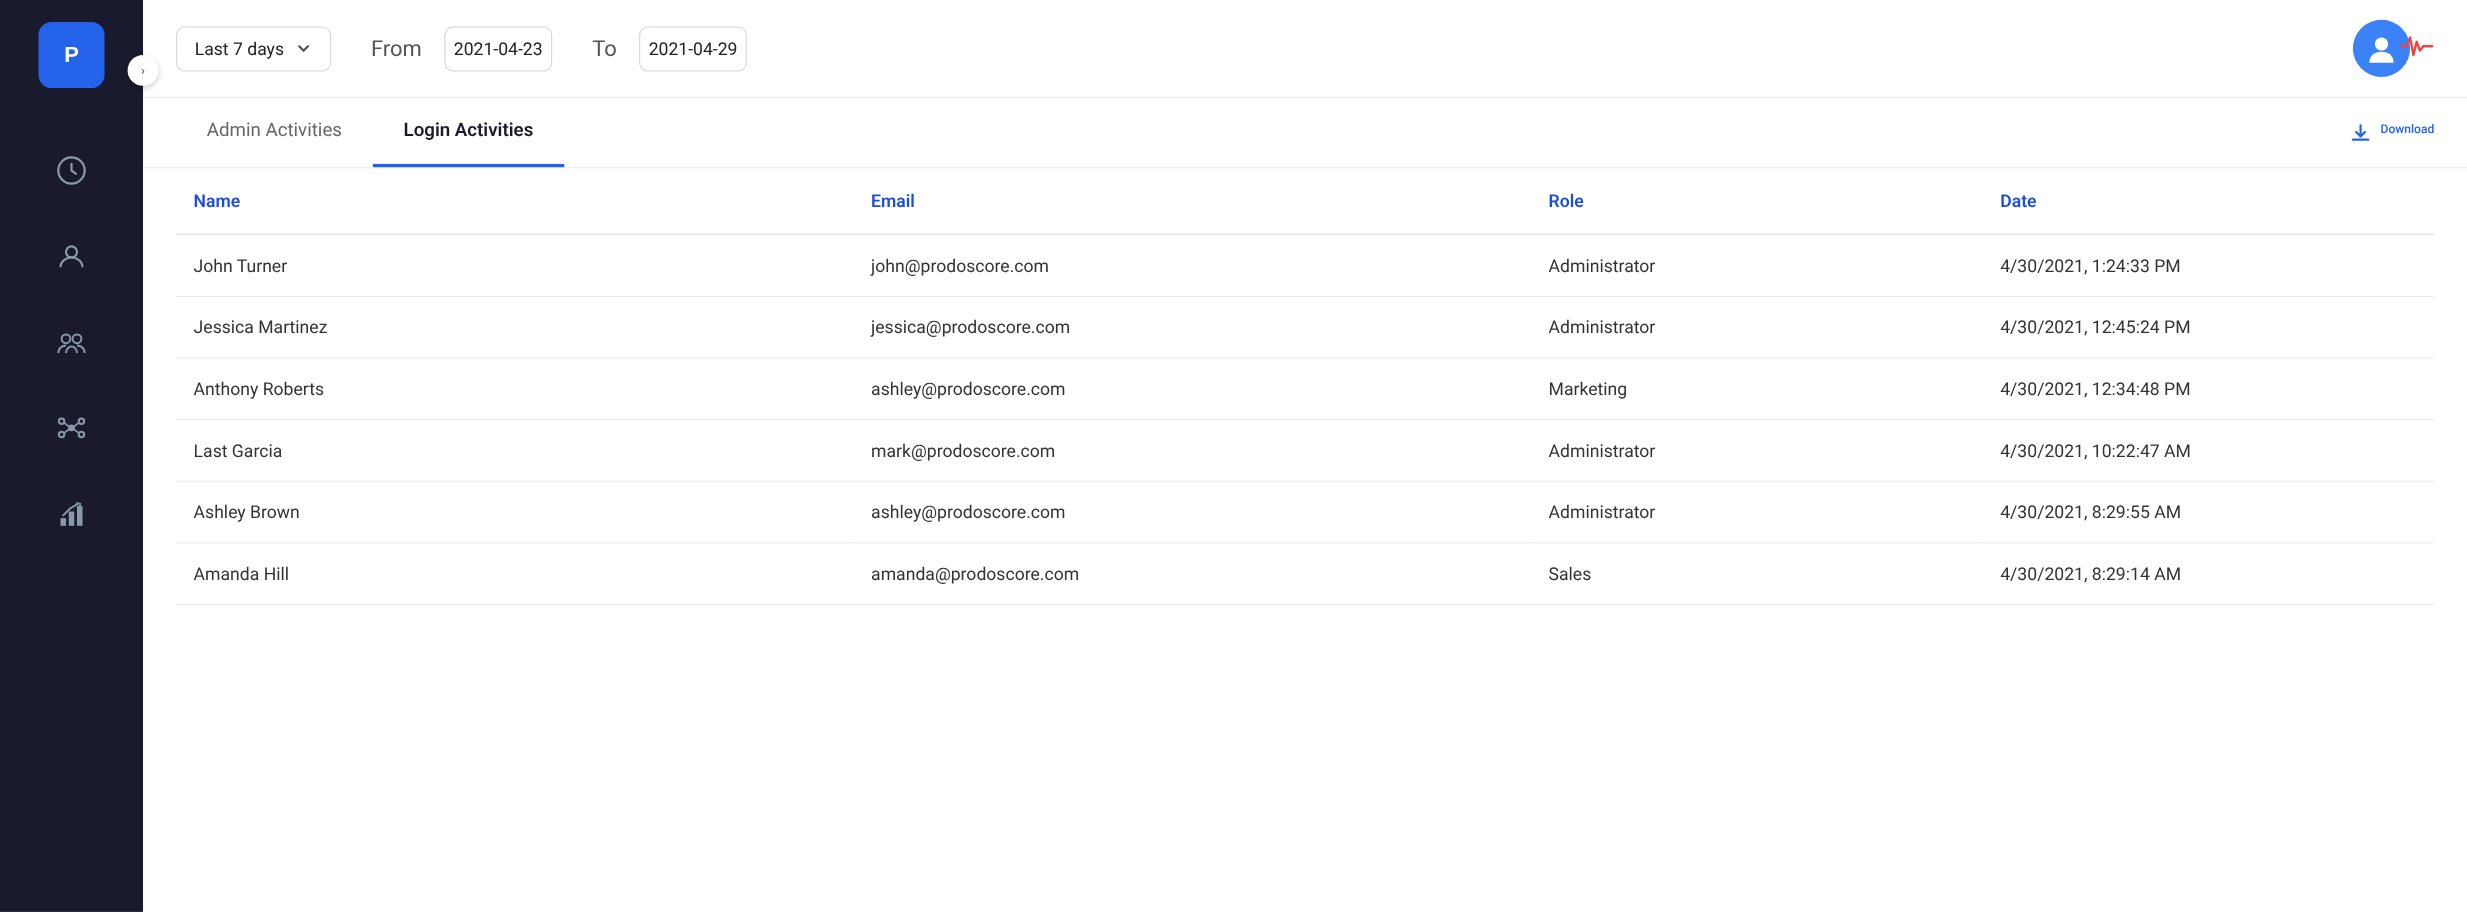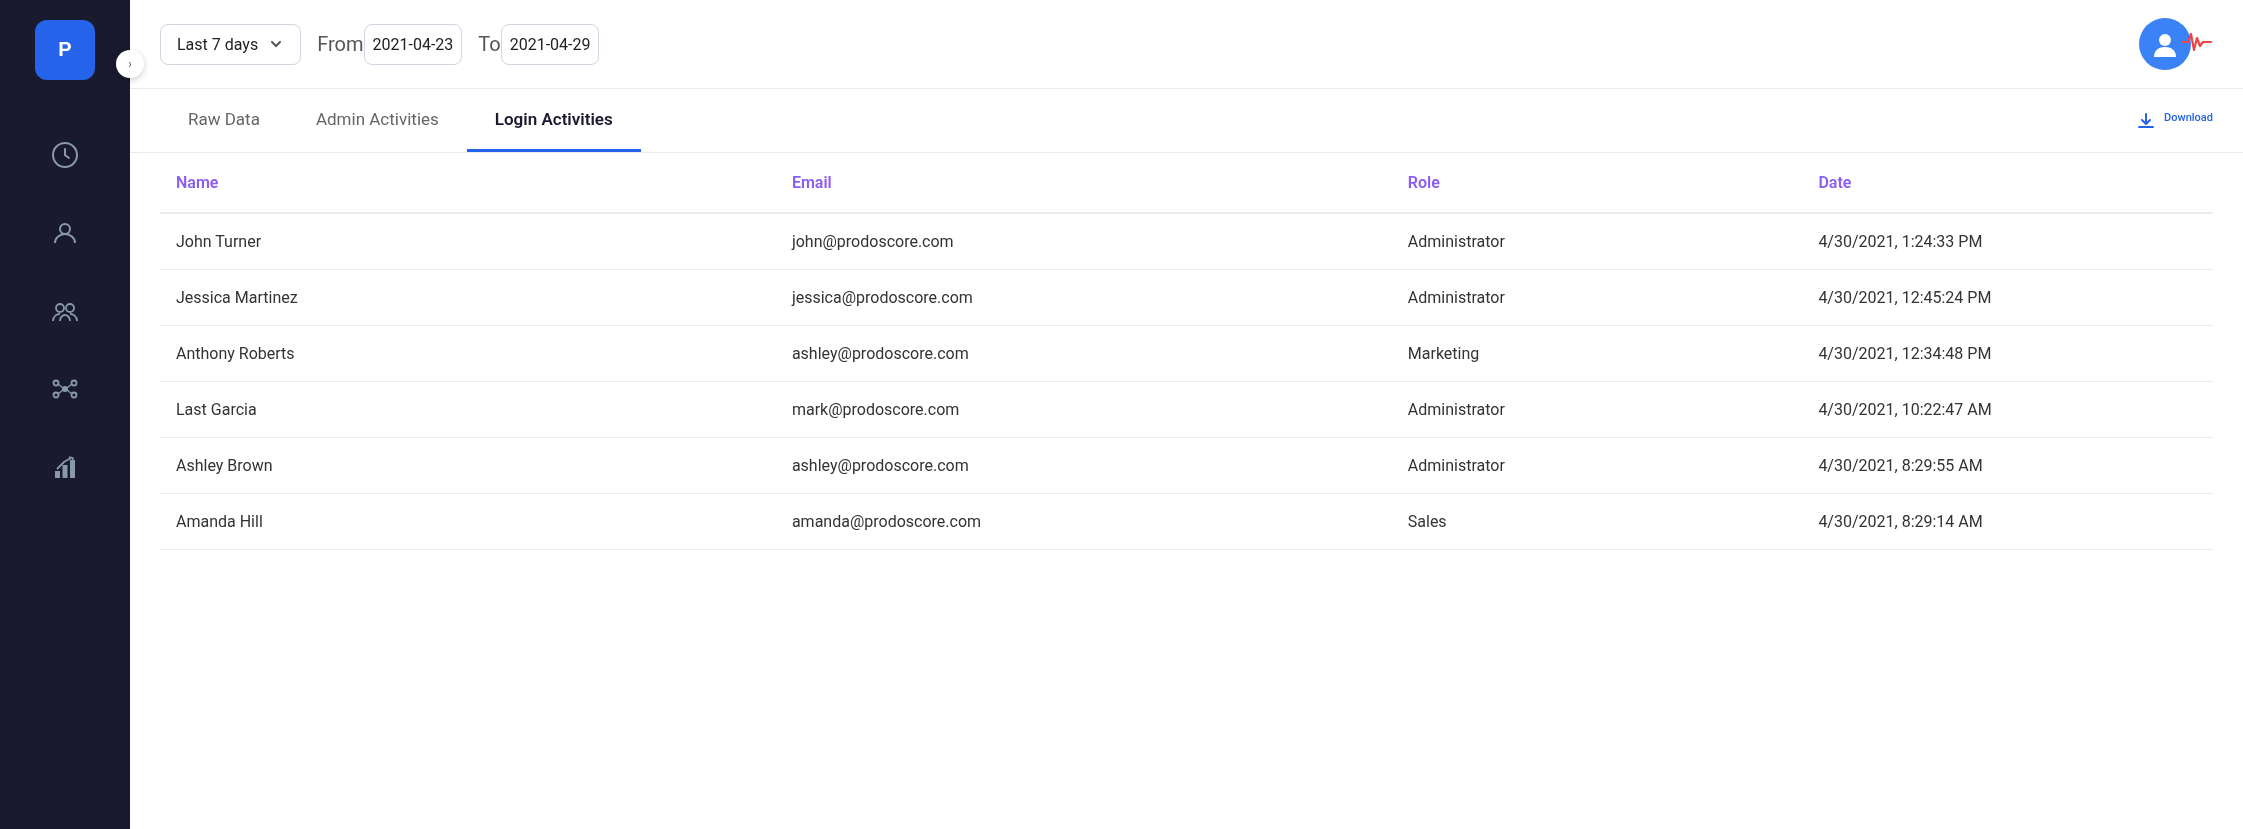--- a/index.html
+++ b/index.html
@@ -86,20 +86,21 @@
       overflow: hidden;
     }
 
     
     .top-bar {
       display: flex;
       align-items: center;
       padding: 18px 30px;
       background: #fff;
       border-bottom: 1px solid #e8ecf0;
+      gap: 20px;
     }
 
     .date-range-select {
       display: flex;
       align-items: center;
       background: #fff;
       border: 1.5px solid #d0d7e2;
       border-radius: 8px;
       padding: 10px 16px;
       gap: 10px;
@@ -209,21 +210,21 @@
 
     thead tr {
       border-bottom: 2px solid #e8ecf0;
     }
 
     thead th {
       text-align: left;
       padding: 20px 16px;
       font-size: 16px;
       font-weight: 600;
-      color: #8b5cf6;
+      color: #1d4ed8;
     }
 
     tbody tr {
       border-bottom: 1px solid #e8ecf0;
       margin-top: 27px;
     }
 
     tbody td {
       padding: 18px 16px;
       font-size: 16px;
@@ -328,23 +329,20 @@
       <div class="activity-icon">
         <svg width="32" height="24" viewBox="0 0 32 24" fill="none">
           <polyline points="2,12 7,12 10,4 13,20 16,8 19,16 22,12 27,12 30,12" stroke="#ef4444" stroke-width="2.2" fill="none" stroke-linecap="round" stroke-linejoin="round"></polyline>
         </svg>
       </div>
     </div>
   </div>
 
   <div class="tabs-row">
     <div class="tabs">
-      <div class="tab">
-        <span>Raw Data</span>
-      </div>
       <div class="tab">
         <span>Admin Activities</span>
       </div>
       <div class="tab active">
         <span>Login Activities</span>
       </div>
     </div>
     <div class="download-btn">
       <svg width="20" height="20" viewBox="0 0 20 20" fill="none">
         <path d="M10 3 L10 13 M6 9 L10 13 L14 9" stroke="#2563eb" stroke-width="2" stroke-linecap="round" stroke-linejoin="round"></path>

